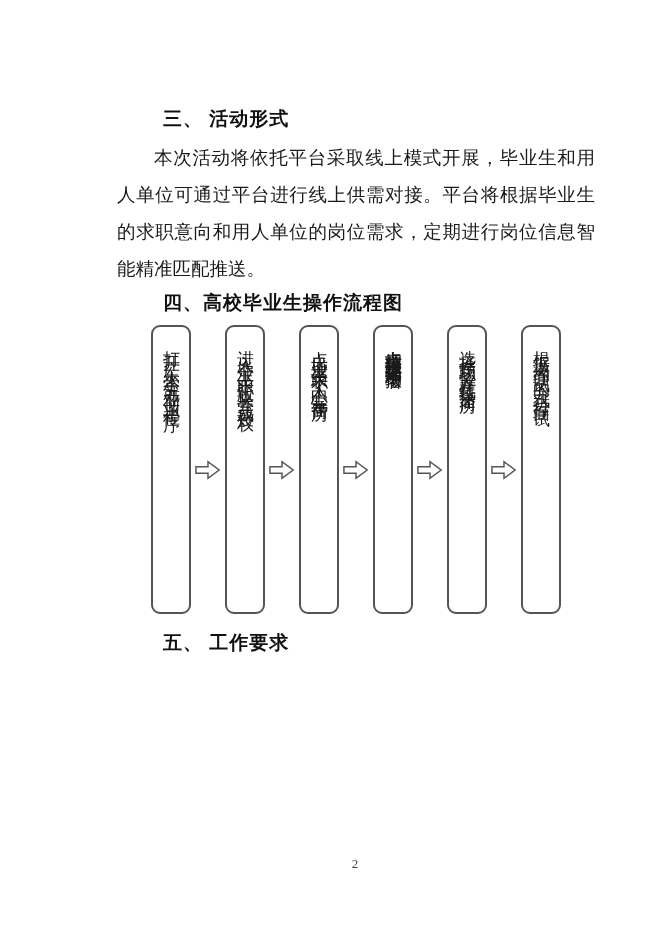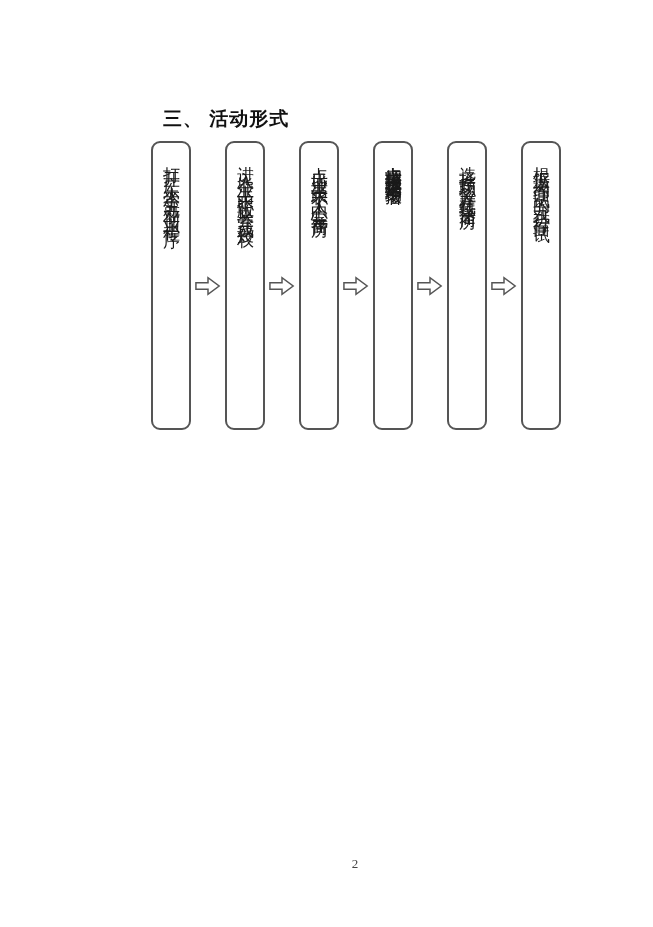--- a/index.html
+++ b/index.html
@@ -86,21 +86,23 @@
     font-family: "Liberation Serif", serif;
   }
 </style>
 </head>
 <body>
 
 <div class="page">
 
   <div class="heading heading-1">三、 活动形式</div>
 
+  <p class="para para-1">本次活动将依托平台采取线上模式开展，毕业生和用人单位可通过平台进行线上供需对接。平台将根据毕业生的求职意向和用人单位的岗位需求，定期进行岗位信息智能精准匹配推送。</p>
 
+  <div class="heading heading-2">四、高校毕业生操作流程图</div>
 
   <div class="flowchart">
 
     <div class="flow-box">
       <div class="flow-box-text">打开广东大学生就业创业小程序</div>
     </div>
 
     <svg class="flow-arrow" width="26" height="24" viewBox="0 0 28 24">
       <polygon points="1,8.5 14,8.5 14,3 26,12 14,21 14,15.5 1,15.5" fill="#ffffff" stroke="#555555" stroke-width="1.6" stroke-linejoin="miter"></polygon>
     </svg>
@@ -136,17 +138,18 @@
     <svg class="flow-arrow" width="26" height="24" viewBox="0 0 28 24">
       <polygon points="1,8.5 14,8.5 14,3 26,12 14,21 14,15.5 1,15.5" fill="#ffffff" stroke="#555555" stroke-width="1.6" stroke-linejoin="miter"></polygon>
     </svg>
 
     <div class="flow-box">
       <div class="flow-box-text">根据邀约面试的方式进行面试</div>
     </div>
 
   </div>
 
+  <div class="heading heading-3">五、 工作要求</div>
 
 
   <div class="page-number">2</div>
 
 </div>
 
 </body></html>

